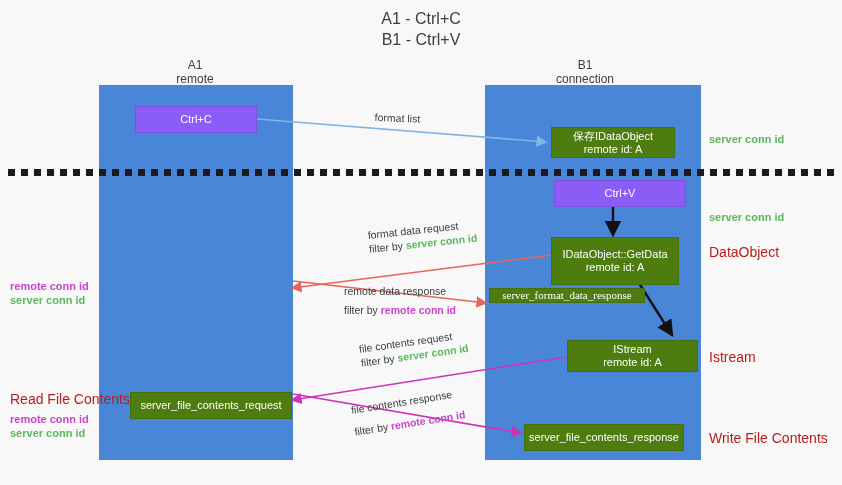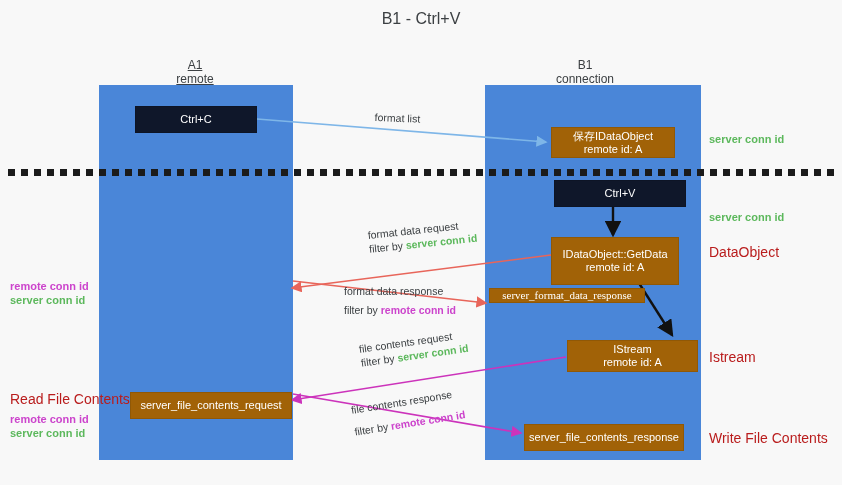--- a/index.html
+++ b/index.html
@@ -32,22 +32,22 @@
   }
 
   
   .node{
     position:absolute;box-sizing:border-box;
     display:flex;flex-direction:column;align-items:center;justify-content:center;
     color:#ffffff;font-size:11px;line-height:13px;text-align:center;
     border:1px solid rgba(0,0,0,.10);
   }
   .node .l2{display:block;}
-  .green{background:#0f172a;}
-  .orange{background:#a16207;}
+  .green{background:#8b5cf6;}
+  .orange{background:#4d7c0f;}
 
   
   .ann{position:absolute;font-size:11px;line-height:14px;white-space:nowrap;}
   .ann.dark{color:#b91c1c;font-size:14px;}
   .green-t{color:#5cb85c;font-weight:bold;}
   .purple-t{color:#cc44cc;font-weight:bold;}
 
   
   .elabel{
     position:absolute;font-size:10.5px;line-height:14px;color:#3c4043;
@@ -56,24 +56,25 @@
   .elabel b{font-weight:bold;}
 
   svg.wires{position:absolute;left:0;top:0;width:842px;height:485px;overflow:visible;}
 </style>
 </head>
 <body>
 
 <div id="stage">
 
   <div class="title">
+    <div>A1 - Ctrl+C</div>
     <div>B1 - Ctrl+V</div>
   </div>
 
-  <div class="colhead" style="left:95px;top:58px;text-decoration:underline;">
+  <div class="colhead" style="left:95px;top:58px;">
     <span class="n">A1</span>
     <span class="s">remote</span>
   </div>
   <div class="colhead" style="left:485px;top:58px;">
     <span class="n">B1</span>
     <span class="s">connection</span>
   </div>
 
   <div class="lane" style="left:99px;top:85px;width:194px;height:375px;"></div>
   <div class="lane" style="left:485px;top:85px;width:216px;height:375px;"></div>
@@ -152,21 +153,21 @@
   </div>
 
   <div class="elabel" style="left:367px;top:228px;transform:rotate(-6deg);">
     <div>format data request</div>
     <div>
       <span>filter by </span><b class="green-t">server conn id</b>
     </div>
   </div>
 
   <div class="elabel" style="left:344px;top:284px;">
-    <div>format data response</div>
+    <div>remote data response</div>
     <div style="margin-top:5px;">
       <span>filter by </span><b class="purple-t">remote conn id</b>
     </div>
   </div>
 
   <div class="elabel" style="left:358px;top:342px;transform:rotate(-8deg);">
     <div>file contents request</div>
     <div>
       <span>filter by </span><b class="green-t">server conn id</b>
     </div>

